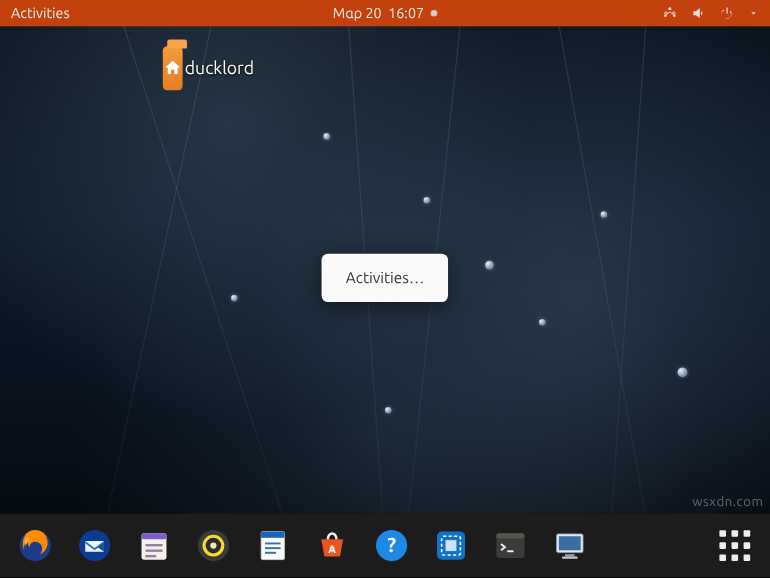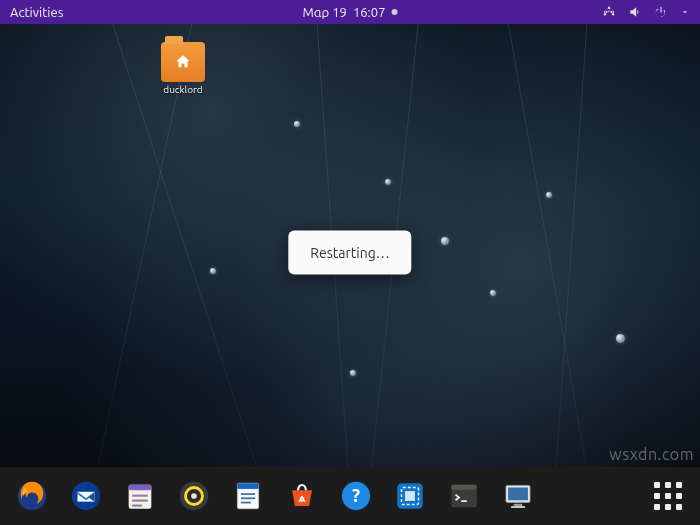--- a/index.html
+++ b/index.html
@@ -2,21 +2,21 @@
 <html><head>
 <meta charset="utf-8">
 <style>
   * { margin: 0; padding: 0; box-sizing: border-box; }
   html, body { width: 700px; height: 525px; overflow: hidden; font-family: Ubuntu, "Segoe UI", sans-serif; }
   body { background: #000; position: relative; }
 
   
   .topbar {
     position: absolute; top: 0; left: 0; right: 0; height: 24px;
-    background: #4c1d95; color: #eee; display: flex; align-items: center;
+    background: #c2410c; color: #eee; display: flex; align-items: center;
     font-size: 13px; padding: 0 10px; z-index: 10;
   }
   .topbar .center { position: absolute; left: 50%; transform: translateX(-50%); display: flex; align-items: center; gap: 6px; }
   .topbar .right { position: absolute; right: 10px; display: flex; align-items: center; gap: 12px; }
   .dot { width: 6px; height: 6px; border-radius: 50%; background: #ccc; display: inline-block; }
   .topbar svg { fill: #ddd; }
 
   
   .desktop {
     position: absolute; top: 24px; left: 0; right: 0; bottom: 58px;
@@ -31,21 +31,21 @@
   .web-line { position: absolute; background: linear-gradient(to bottom, rgba(180,200,220,0.15), rgba(180,200,220,0.05)); width: 1px; transform-origin: top; }
   .wl1 { left: 28%; top: -5%; height: 115%; transform: rotate(12deg); }
   .wl2 { left: 45%; top: -5%; height: 115%; transform: rotate(-4deg); }
   .wl3 { left: 60%; top: -5%; height: 115%; transform: rotate(6deg); }
   .wl4 { left: 72%; top: -5%; height: 115%; transform: rotate(-10deg); }
   .wl5 { left: 84%; top: -5%; height: 115%; transform: rotate(4deg); }
   .wl6 { left: 15%; top: -5%; height: 115%; transform: rotate(-18deg); }
   .droplet { position: absolute; width: 6px; height: 6px; border-radius:50%; background: radial-gradient(circle at 30% 30%, #e8f0f8, #6e8aa0 70%); box-shadow: 0 0 4px rgba(200,220,240,0.3); }
 
   
-  .dicon { position: absolute; width: 70px; display: flex; flex-direction: column; align-items: center; gap: 2px; color: #fff; font-size: 10px; text-shadow: 0 1px 2px #000; cursor: pointer; }
+  .dicon { position: absolute; width: 70px; display: flex; flex-direction: row; align-items: center; gap: 2px; color: #fff; font-size: 16px; text-shadow: 0 1px 2px #000; cursor: pointer; }
   .dicon .tile { width: 44px; height: 40px; border-radius: 4px; display: flex; align-items: center; justify-content: center; }
   .folder-tile { background: linear-gradient(#f39c3c,#e67e22); position: relative; }
   .folder-tile::before { content:""; position:absolute; top:-6px; left:4px; width:18px; height:8px; background:#f5a34b; border-radius:2px 2px 0 0; }
   .folder-tile svg { fill:#fff; }
   .trash-tile { background:#f4f4f0; border:1px solid #c9c9c2; border-radius:4px; }
   .trash-tile svg { fill:#4b9e3a; }
 
   
   .dialog {
     position: absolute; left: 50%; top: 50%; transform: translate(-50%,-35%);
@@ -61,29 +61,29 @@
   }
   .dock-item {
     width: 44px; height: 44px; border-radius: 8px; display:flex; align-items:center; justify-content:center;
     cursor: pointer; position: relative;
   }
   .dock-item svg { width: 34px; height: 34px; }
   .dock .spacer { flex: 1; }
   .apps-grid { width:44px; height:44px; display:grid; grid-template-columns:repeat(3,6px); grid-template-rows:repeat(3,6px); gap:5px; align-content:center; justify-content:center; cursor:pointer; }
   .apps-grid span { background:#eee; width:6px; height:6px; border-radius:1px; }
 
-  .watermark { position:absolute; bottom:62px; right:6px; font-size:16px; color:rgba(255,255,255,0.35); letter-spacing:0.5px; z-index:5;}
+  .watermark { position:absolute; bottom:62px; right:6px; font-size:12px; color:rgba(255,255,255,0.35); letter-spacing:0.5px; z-index:5;}
 </style>
 </head>
 <body>
 
 <div class="topbar">
   <div>Activities</div>
   <div class="center">
-    <span>Μαρ 19</span>
+    <span>Μαρ 20</span>
     <span>16:07</span>
     <span class="dot"></span>
   </div>
   <div class="right">
     <svg width="14" height="14" viewBox="0 0 24 24">
         <path d="M12 3l-2 3h4l-2-3zm-6 7a2 2 0 100 4 2 2 0 000-4zm12 0a2 2 0 100 4 2 2 0 000-4zM6 14l6-4 6 4" stroke="#ddd" stroke-width="1.5" fill="none"></path>
         <circle cx="12" cy="5" r="2"></circle>
         <circle cx="5" cy="16" r="2"></circle>
         <circle cx="19" cy="16" r="2"></circle>
       </svg>
@@ -119,21 +119,21 @@
     <div class="tile folder-tile">
       <svg width="18" height="18" viewBox="0 0 24 24">
           <path d="M12 3l9 8h-3v8h-4v-5h-4v5H6v-8H3z"></path>
         </svg>
     </div>
     <span>ducklord</span>
   </div>
 
 
   <div class="dialog">
-    <span>Restarting…</span>
+    <span>Activities…</span>
   </div>
 </div>
 
 <div class="watermark">wsxdn.com</div>
 
 <div class="dock">
 
   <div class="dock-item" title="Firefox">
     <svg viewBox="0 0 48 48">
         <circle cx="24" cy="24" r="20" fill="#1e3a8a"></circle>

